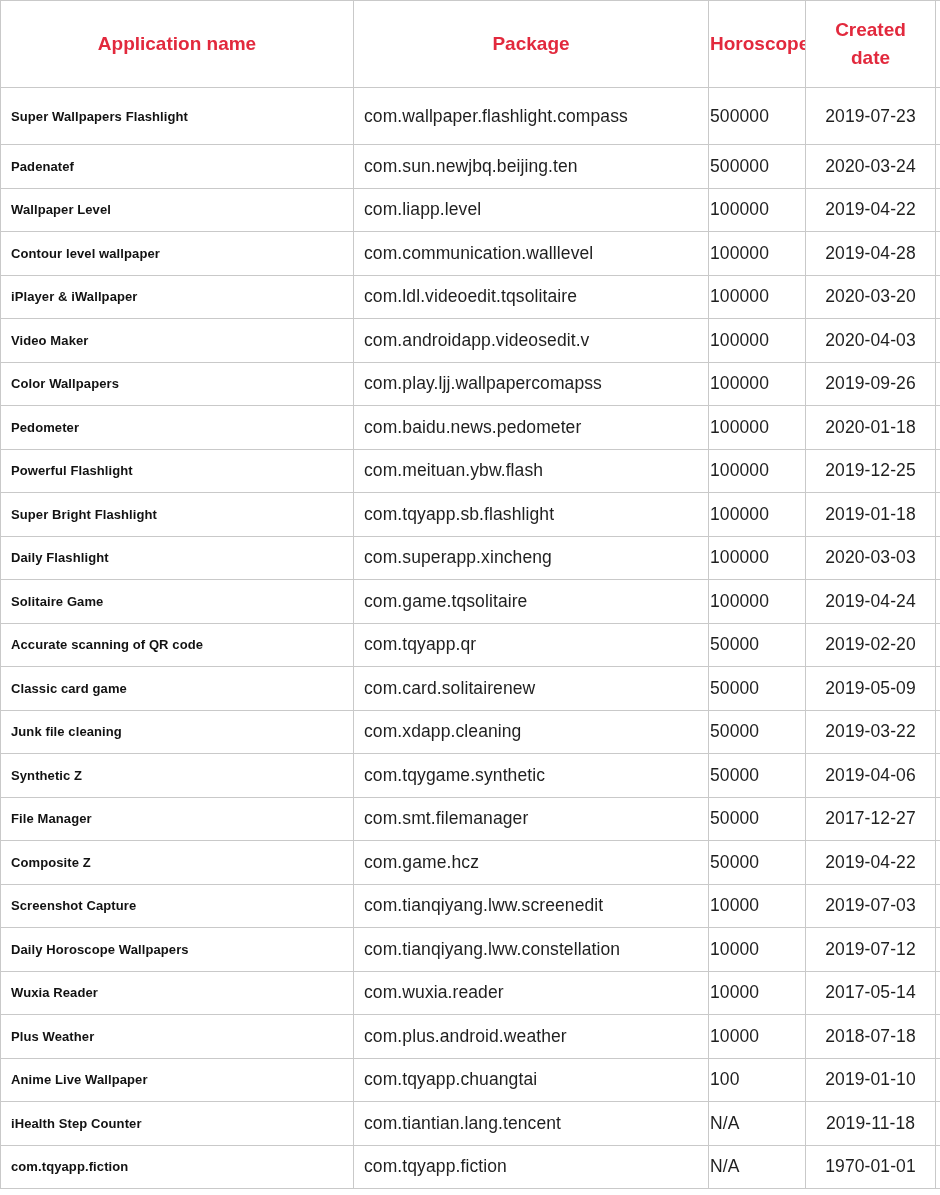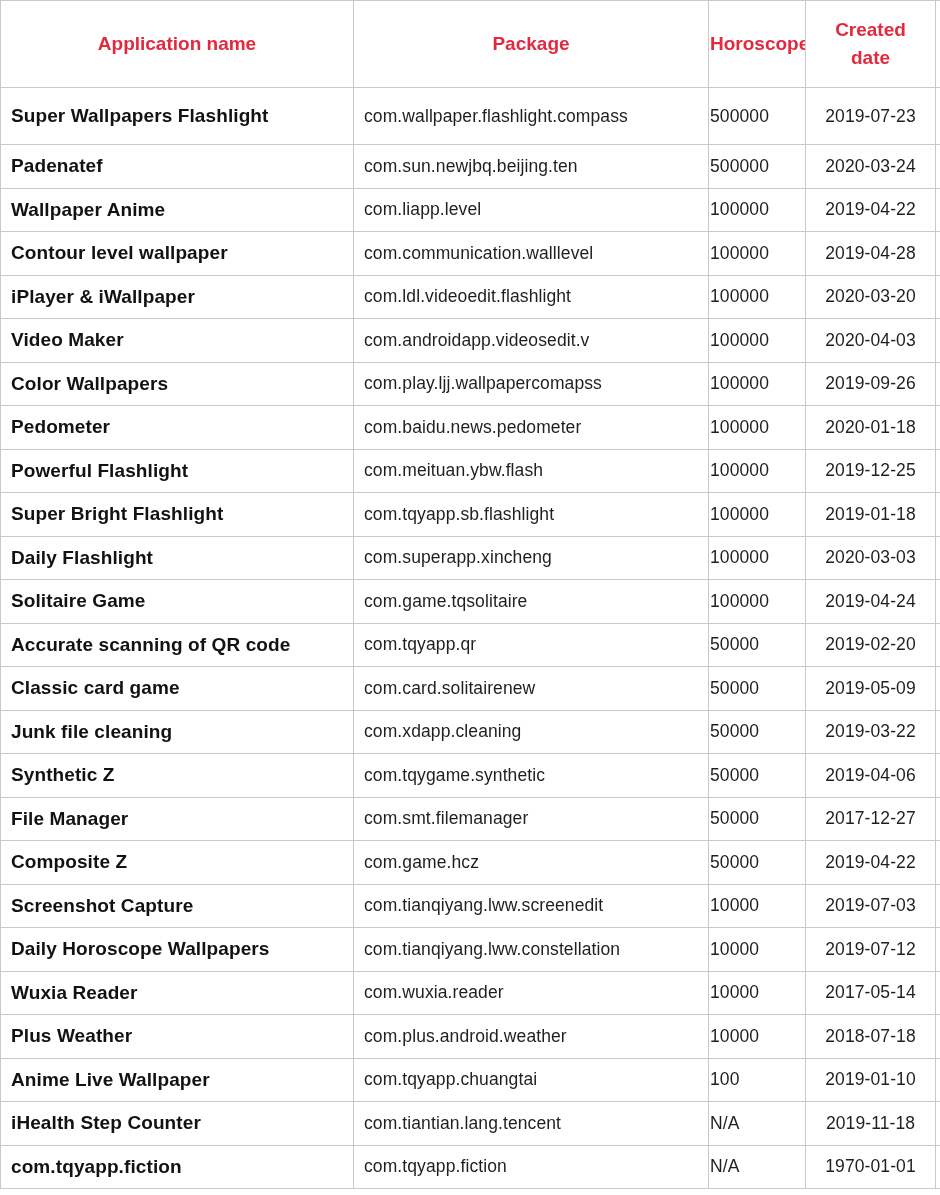--- a/index.html
+++ b/index.html
@@ -42,21 +42,21 @@
   thead th.th-created .wrap{
     display:block;width:74px;margin:4px auto;line-height:1.45;
   }
   tbody tr{height:43.5px;}
   tbody tr:first-child{height:57px;}
   td{font-size:17.5px;color:var(--body-text);letter-spacing:0.1px;}
   td.name{
     font-weight:bold;
     color:var(--name-text);
     padding-left:10px;
-    font-size:19px;
+    font-size:13px;
   }
   td.package{padding-left:10px;}
   td.installs{}
   td.created{text-align:center;}
 </style>
 </head>
 <body>
 
 <div class="viewport">
   <table class="apps">
@@ -87,36 +87,36 @@
     <td></td>
   </tr>
         <tr>
     <td class="name">Padenatef</td>
     <td class="package">com.sun.newjbq.beijing.ten</td>
     <td class="installs">500000</td>
     <td class="created">2020-03-24</td>
     <td></td>
   </tr>
         <tr>
-    <td class="name">Wallpaper Anime</td>
+    <td class="name">Wallpaper Level</td>
     <td class="package">com.liapp.level</td>
     <td class="installs">100000</td>
     <td class="created">2019-04-22</td>
     <td></td>
   </tr>
         <tr>
     <td class="name">Contour level wallpaper</td>
     <td class="package">com.communication.walllevel</td>
     <td class="installs">100000</td>
     <td class="created">2019-04-28</td>
     <td></td>
   </tr>
         <tr>
     <td class="name">iPlayer &amp; iWallpaper</td>
-    <td class="package">com.ldl.videoedit.flashlight</td>
+    <td class="package">com.ldl.videoedit.tqsolitaire</td>
     <td class="installs">100000</td>
     <td class="created">2020-03-20</td>
     <td></td>
   </tr>
         <tr>
     <td class="name">Video Maker</td>
     <td class="package">com.androidapp.videosedit.v</td>
     <td class="installs">100000</td>
     <td class="created">2020-04-03</td>
     <td></td>

